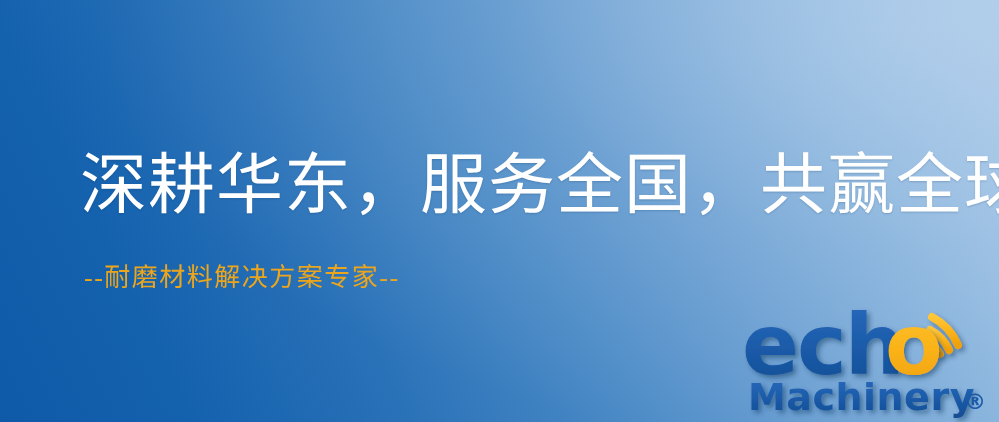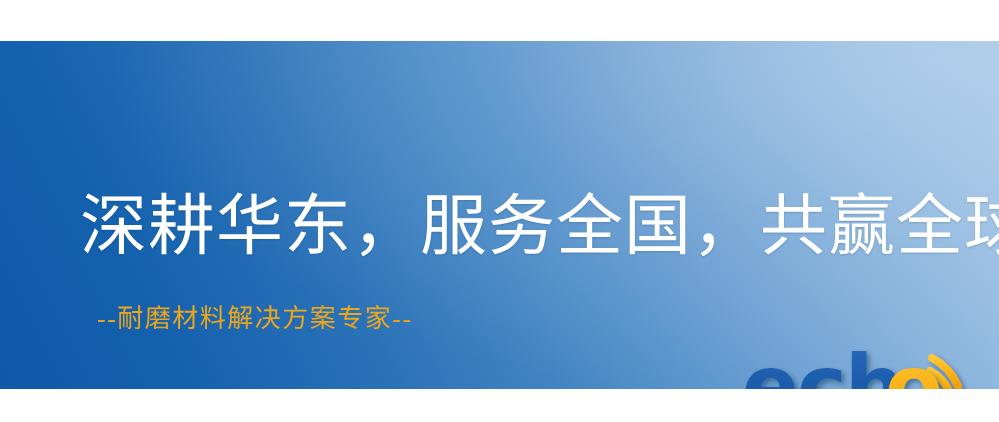--- a/index.html
+++ b/index.html
@@ -5,35 +5,34 @@
 <style>
   html, body {
     margin: 0;
     padding: 0;
     background: #ffffff;
   }
 
   .banner {
     position: relative;
     width: 999px;
-    height: 348px;
+    height: 422px;
     overflow: hidden;
     font-family: "Liberation Sans", sans-serif;
     
     background:
       linear-gradient(64deg,
         #0f5aa8 0%,
         #1461ae 16%,
         #2a72b8 34%,
         #4a8ac6 52%,
         #6b9fd2 68%,
         #87b3dc 82%,
         #9cc0e4 93%,
         #a6c6e7 100%);
-    margin-top: 41px;
   }
 
   
   .banner::after {
     content: "";
     position: absolute;
     inset: 0;
     pointer-events: none;
     background: radial-gradient(120% 150% at 92% 6%,
                 rgba(190,214,238,0.55) 0%,
@@ -52,21 +51,21 @@
     font-weight: 400;
     color: #ffffff;
     letter-spacing: 1px;
     white-space: nowrap;
     z-index: 3;
     text-shadow: 0 1px 2px rgba(8,48,92,0.22);
   }
 
   .subtitle {
     position: absolute;
-    left: 97px;
+    left: 84px;
     top: 265px;
     margin: 0;
     font-family: "Liberation Serif", "DejaVu Serif", serif;
     font-size: 26px;
     line-height: 1;
     font-weight: 400;
     color: #eda61b;
     letter-spacing: 1.5px;
     white-space: nowrap;
     z-index: 3;

